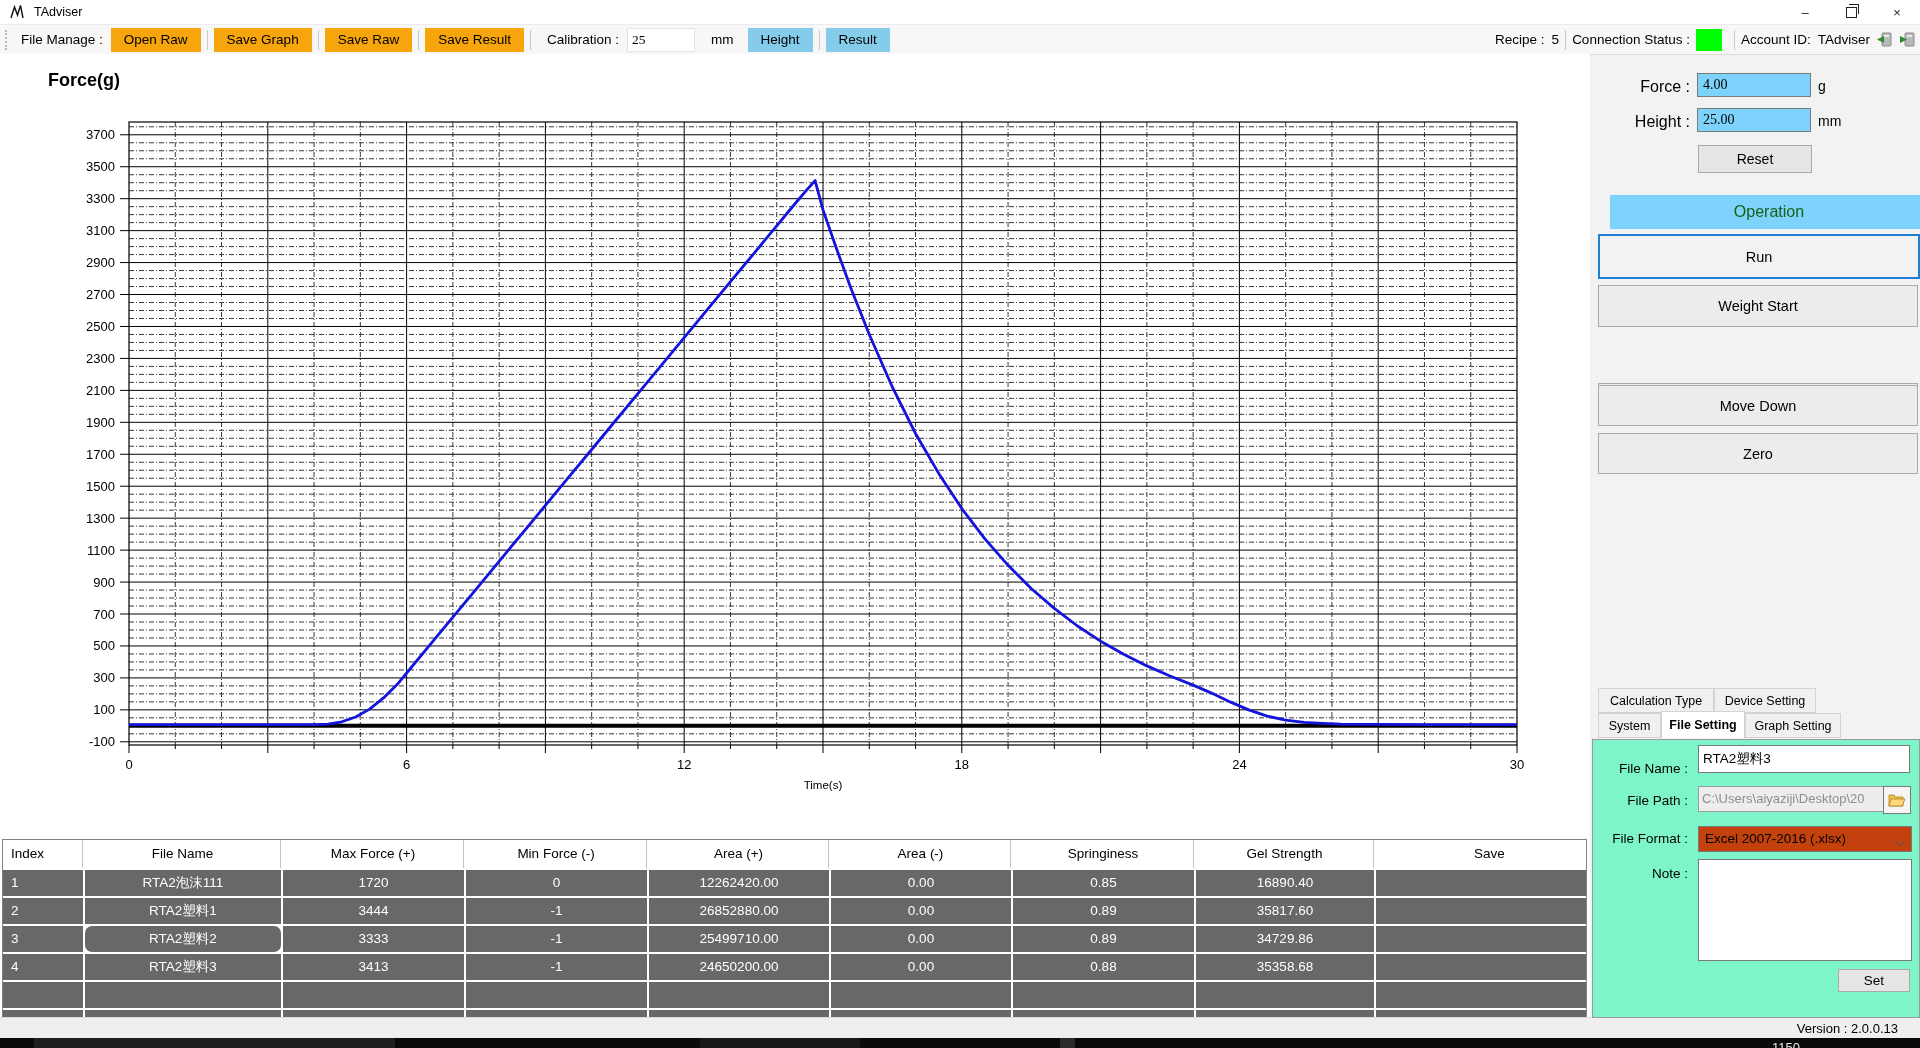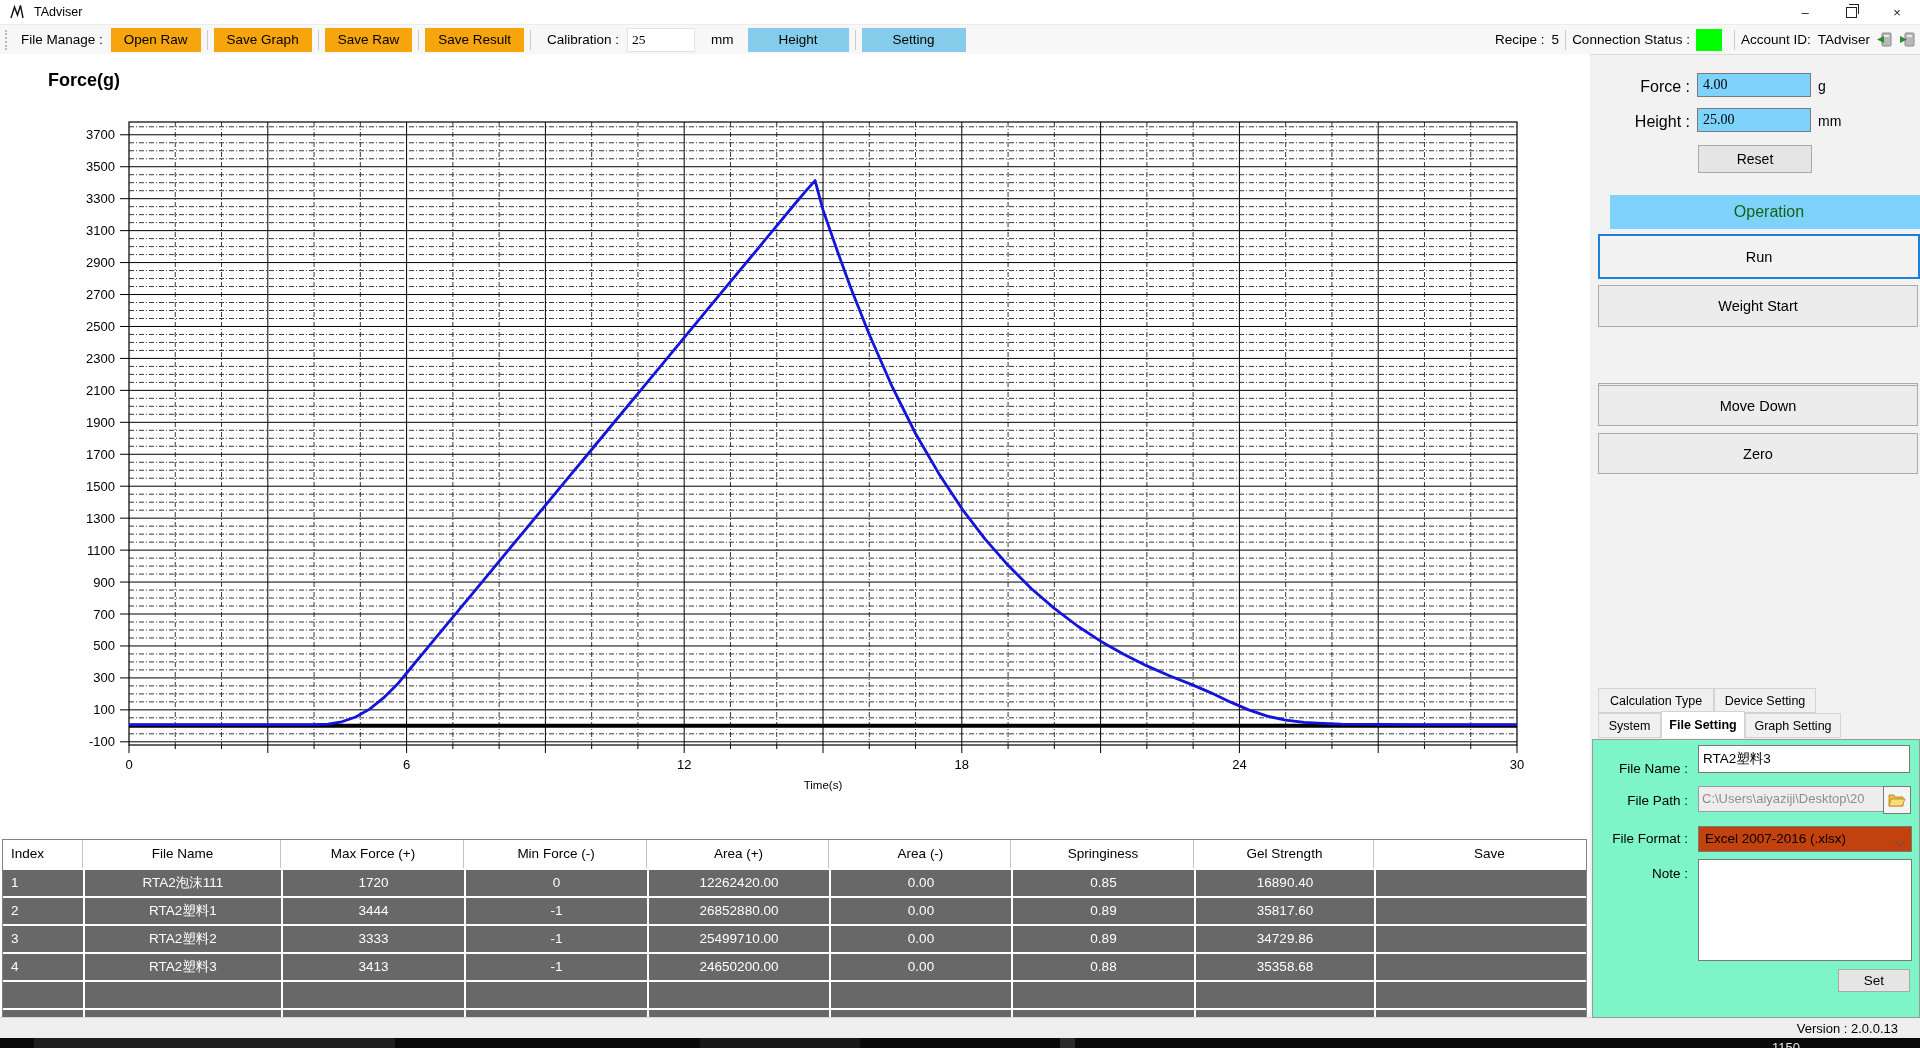--- a/index.html
+++ b/index.html
@@ -16,21 +16,21 @@
   .restore-glyph{width:9px;height:9px;border:1px solid #222;position:relative;background:#fff;}
   .restore-glyph:before{content:"";position:absolute;left:2px;top:-4px;width:9px;height:9px;
            border:1px solid #222;border-bottom:none;border-left:none;}
   
   .toolbar{position:absolute;left:0;top:25px;width:1920px;height:29px;background:#f7f7f7;
            border-bottom:1px solid #dadada;display:flex;align-items:center;font-size:13.5px;}
   .grip{width:4px;height:20px;border-left:2px dotted #b9b9b9;margin-left:5px;}
   .tb-label{margin:0 8px 0 10px;white-space:nowrap;}
   .orange-btn{height:24px;padding:0 13px;background:#F7A50C;display:flex;align-items:center;
               white-space:nowrap;cursor:default;}
-  .blue-btn{height:24px;padding:0 31px;background:#85CCEA;display:flex;align-items:center;
+  .blue-btn{height:24px;padding:0 13px;background:#85CCEA;display:flex;align-items:center;
             white-space:nowrap;}
   .tb-sep{width:1px;height:20px;background:#cccccc;margin:0 6px;}
   .tb-input{width:58px;height:22px;border:1px solid #e3e3e3;background:#fff;font-size:13.5px;
             padding:0 4px;font-family:Liberation Serif, serif;}
   .tb-right{position:absolute;right:4px;top:0;height:29px;display:flex;align-items:center;
             font-size:13.5px;}
   .conn-box{width:26px;height:22px;margin:0 6px;}
   .acct-icon{width:17px;height:17px;margin-left:6px;}
   
   .left-bg{position:absolute;left:0;top:54px;width:1590px;height:963px;background:#ffffff;}
@@ -117,21 +117,21 @@
         <div class="tb-sep"></div>
         <div class="orange-btn" style="background: rgb(247, 165, 12);">Save Result</div>
       </div>
     <div class="tb-sep"></div>
     <span class="tb-label">Calibration :</span>
     <input class="tb-input" value="25" style="">
     <span class="tb-label" style="margin-left:16px;">mm</span>
     <div id="toggle-buttons" style="display:flex;align-items:center;margin-left:6px;">
         <div class="blue-btn" style="background: rgb(133, 204, 234);">Height</div>
         <div class="tb-sep"></div>
-        <div class="blue-btn" style="background: rgb(133, 204, 234);">Setting</div>
+        <div class="blue-btn" style="background: rgb(133, 204, 234);">Result</div>
       </div>
 
     <div class="tb-right">
       <span>Recipe :</span>
       <span style="margin-left:7px;">5</span>
       <div class="tb-sep"></div>
       <span>Connection Status :</span>
       <div class="conn-box" id="conn-box" style="background: rgb(0, 255, 0);"></div>
       <div class="tb-sep"></div>
       <span>Account ID:</span>
@@ -424,21 +424,21 @@
         <div class="cell" style="background: rgb(104, 104, 104);">3444</div>
         <div class="cell" style="background: rgb(104, 104, 104);">-1</div>
         <div class="cell" style="background: rgb(104, 104, 104);">26852880.00</div>
         <div class="cell" style="background: rgb(104, 104, 104);">0.00</div>
         <div class="cell" style="background: rgb(104, 104, 104);">0.89</div>
         <div class="cell" style="background: rgb(104, 104, 104);">35817.60</div>
         <div class="cell" style="background: rgb(104, 104, 104);"></div>
       </div>
       <div class="trow data-row" style="grid-template-columns: 80px 196px 181px 181px 180px 180px 181px 178px 228px;">
         <div class="cell left" style="background: rgb(104, 104, 104);">3</div>
-        <div class="cell" style="background: rgb(104, 104, 104);">RTA2塑料2</div>
+        <div class="cell" style="background: rgb(104, 104, 104); border-radius: 7px;">RTA2塑料2</div>
         <div class="cell" style="background: rgb(104, 104, 104);">3333</div>
         <div class="cell" style="background: rgb(104, 104, 104);">-1</div>
         <div class="cell" style="background: rgb(104, 104, 104);">25499710.00</div>
         <div class="cell" style="background: rgb(104, 104, 104);">0.00</div>
         <div class="cell" style="background: rgb(104, 104, 104);">0.89</div>
         <div class="cell" style="background: rgb(104, 104, 104);">34729.86</div>
         <div class="cell" style="background: rgb(104, 104, 104);"></div>
       </div>
       <div class="trow data-row" style="grid-template-columns: 80px 196px 181px 181px 180px 180px 181px 178px 228px;">
         <div class="cell left" style="background: rgb(104, 104, 104);">4</div>

